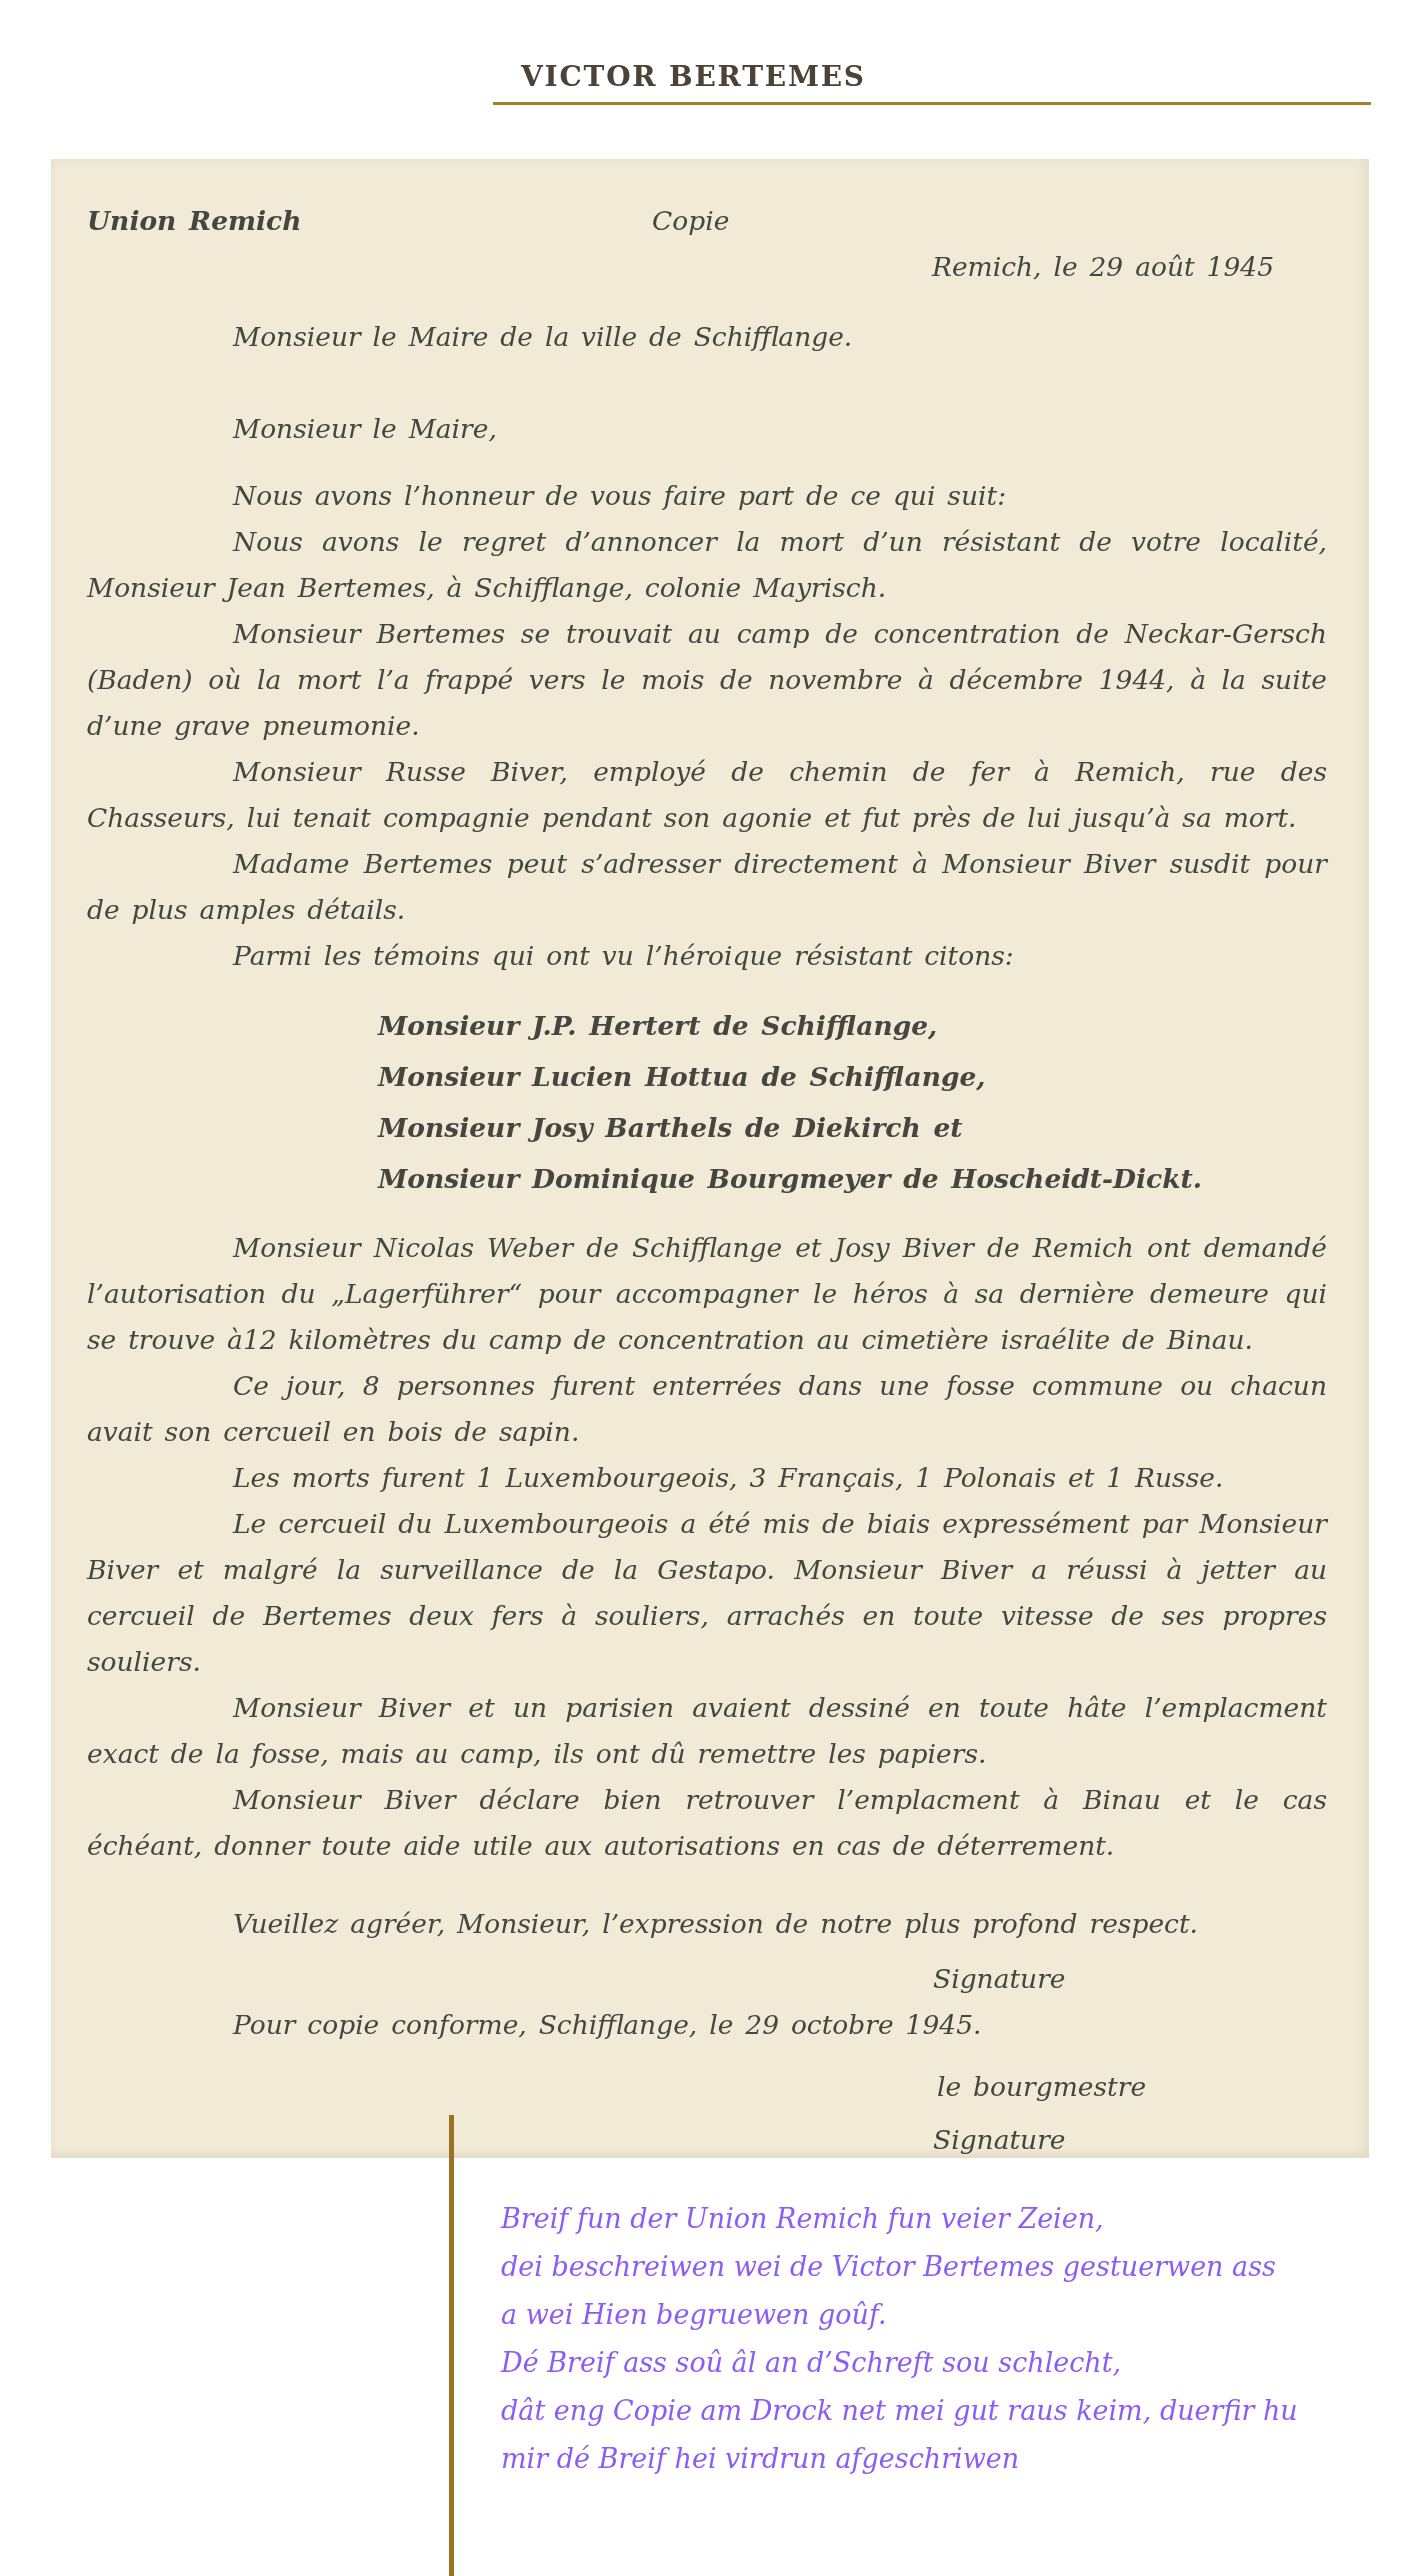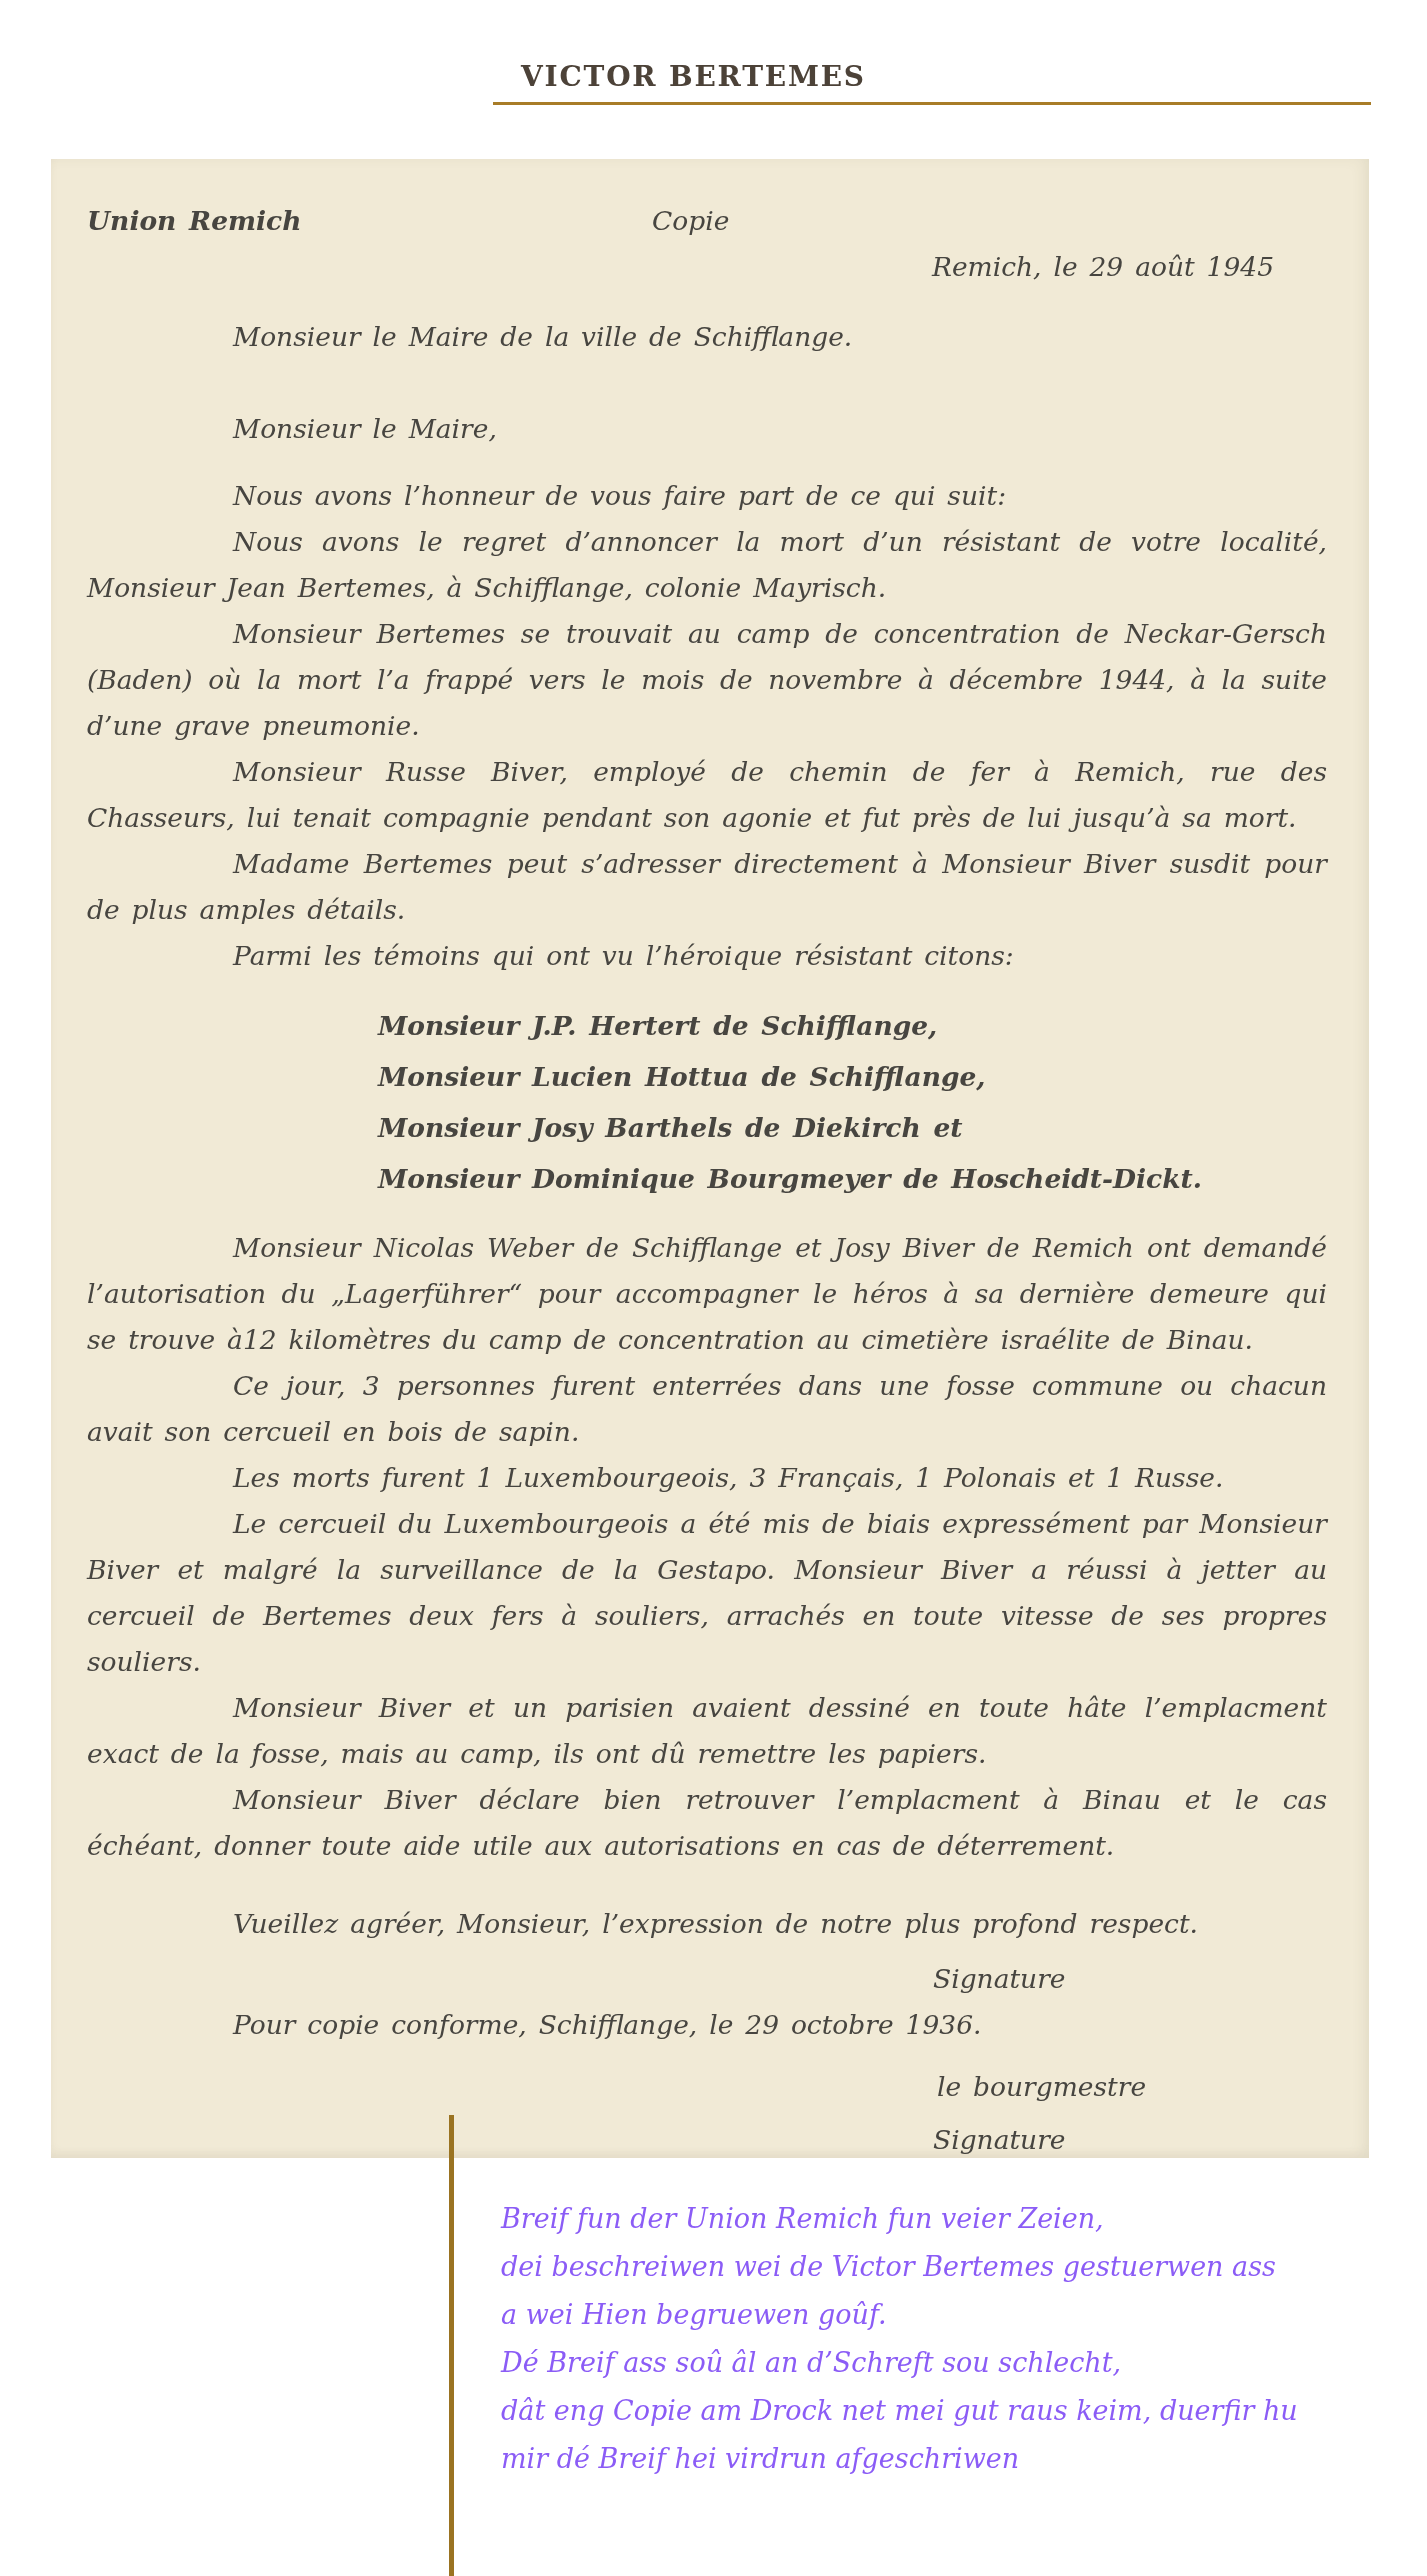--- a/index.html
+++ b/index.html
@@ -116,30 +116,30 @@
 
     <div class="witnesses">
         <div>Monsieur J.P. Hertert de Schifflange,</div>
         <div>Monsieur Lucien Hottua de Schifflange,</div>
         <div>Monsieur Josy Barthels de Diekirch et</div>
         <div>Monsieur Dominique Bourgmeyer de Hoscheidt-Dickt.</div>
       </div>
 
     <div class="paras">
         <p>Monsieur Nicolas Weber de Schifflange et Josy Biver de Remich ont demandé l’autorisation du „Lagerführer“ pour accompagner le héros à sa dernière demeure qui se trouve à12 kilomètres du camp de concentration au cimetière israélite de Binau.</p>
-        <p>Ce jour, 3 personnes furent enterrées dans une fosse commune ou chacun avait son cercueil en bois de sapin.</p>
+        <p>Ce jour, 8 personnes furent enterrées dans une fosse commune ou chacun avait son cercueil en bois de sapin.</p>
         <p>Les morts furent 1 Luxembourgeois, 3 Français, 1 Polonais et 1 Russe.</p>
         <p>Le cercueil du Luxembourgeois a été mis de biais expressément par Monsieur Biver et malgré la surveillance de la Gestapo. Monsieur Biver a réussi à jetter au cercueil de Bertemes deux fers à souliers, arrachés en toute vitesse de ses propres souliers.</p>
         <p>Monsieur Biver et un parisien avaient dessiné en toute hâte l’emplacment exact de la fosse, mais au camp, ils ont dû remettre les papiers.</p>
         <p>Monsieur Biver déclare bien retrouver l’emplacment à Binau et le cas échéant, donner toute aide utile aux autorisations en cas de déterrement.</p>
       </div>
 
     <div class="closing">Vueillez agréer, Monsieur, l’expression de notre plus profond respect.</div>
     <div class="sig sig-1">Signature</div>
-    <div class="conforme">Pour copie conforme, Schifflange, le 29 octobre 1936.</div>
+    <div class="conforme">Pour copie conforme, Schifflange, le 29 octobre 1945.</div>
     <div class="mayor">le bourgmestre</div>
     <div class="sig sig-2">Signature</div>
   </div>
 
   <div class="caption-rule"></div>
 
   <div class="caption">
       <div>Breif fun der Union Remich fun veier Zeien,</div>
       <div>dei beschreiwen wei de Victor Bertemes gestuerwen ass</div>
       <div>a wei Hien begruewen goûf.</div>

